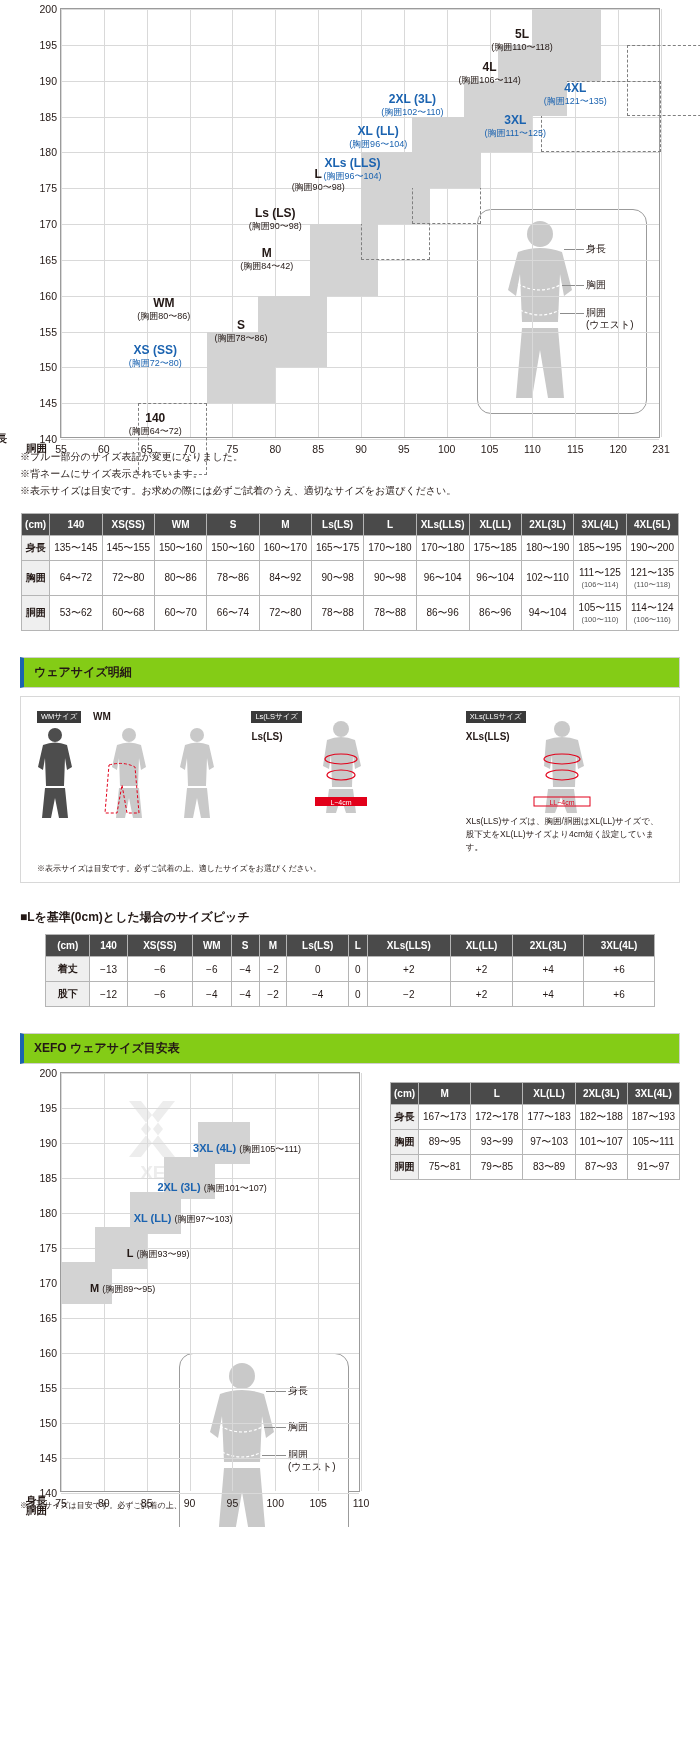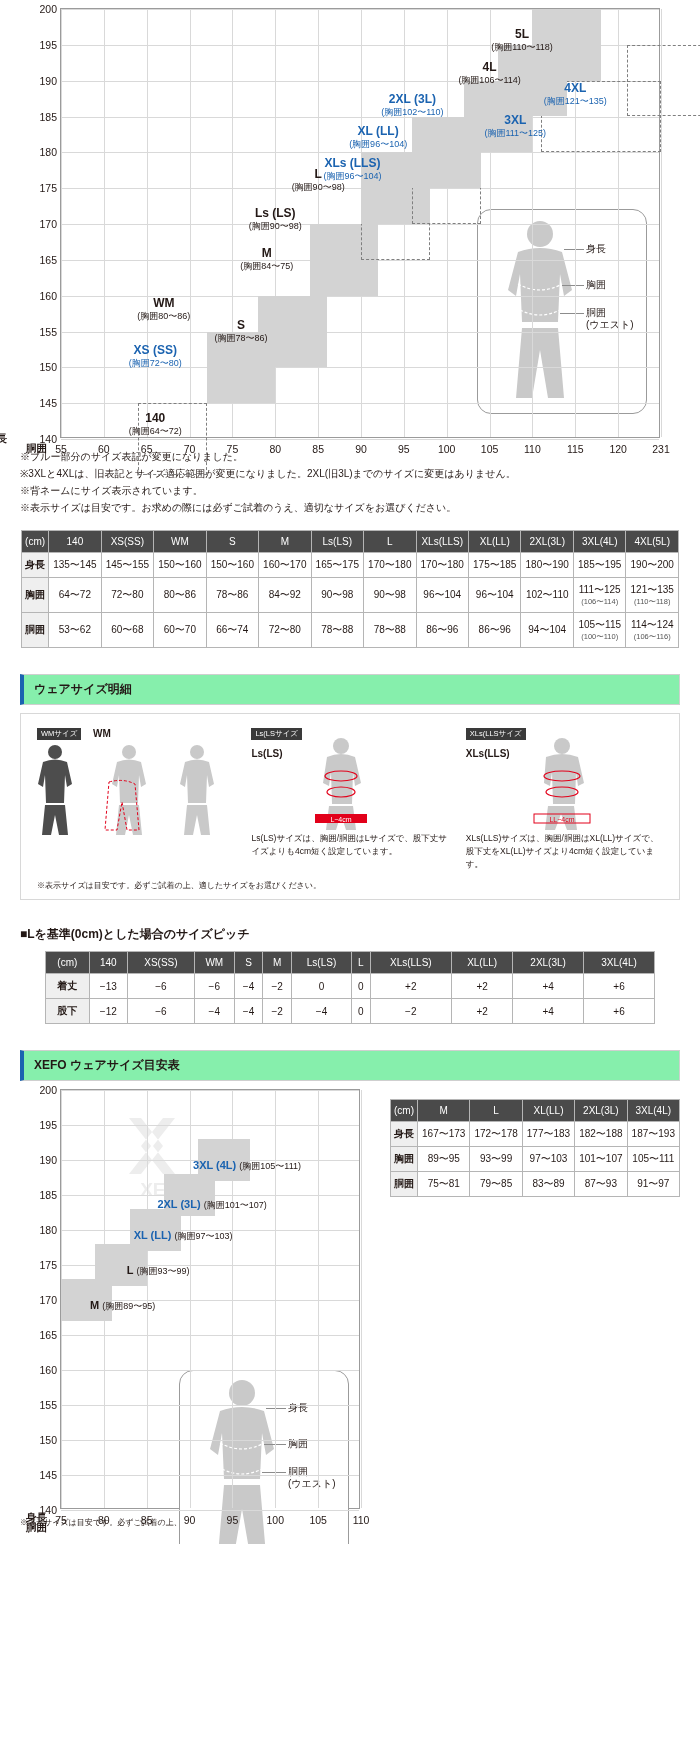--- a/index.html
+++ b/index.html
@@ -39,27 +39,27 @@
   .figbox2 { position:absolute; left:118px; top:280px; width:170px; height:200px; border:1px solid #9b9b9b; border-radius:14px; background:#fff; }
   .callout { position:absolute; font-size:10px; color:#231815; white-space:nowrap; }
   .calloutline { position:absolute; height:1px; background:#8c8c8c; }
 
   
   .notes { width:660px; margin:10px auto 0; font-size:10px; line-height:1.7; color:#231815; }
 
   
   .tbl { border-collapse:collapse; margin:0 auto; background:#fff; }
   .tbl th, .tbl td { border:1px solid #b5b5b5; text-align:center; font-size:10px; padding:5px 2px; color:#231815; }
-  .tbl thead th { background:#4a4a4a; color:#fff; font-weight:normal; font-size:10px; }
+  .tbl thead th { background:#4a4a4a; color:#fff; font-weight:bold; font-size:10px; }
   .tbl tbody th { background:#efefef; font-weight:bold; }
   .tbl .sub { font-size:7.5px; display:block; color:#555; }
 
   
   .sechead { width:660px; margin:26px auto 8px; border:1px solid #cfcfcf; border-left:4px solid #1b63b0;
-             background:#86efac; font-size:12px; font-weight:bold; padding:6px 10px; color:#231815; }
+             background:#84cc16; font-size:12px; font-weight:bold; padding:6px 10px; color:#231815; }
   .sechead2 { width:660px; margin:26px auto 8px; font-size:12px; font-weight:bold; color:#231815; }
 
   
   .detail { width:660px; margin:0 auto; border:1px solid #d8d8d8; background:#fff; padding:12px 16px 8px; }
   .detcols { display:flex; gap:10px; justify-content:space-between; }
   .detcol { width:31.5%; }
   .detcol .imgrow { height:100px; position:relative; }
   .detcol p { font-size:8.5px; line-height:1.5; margin:6px 0 0; color:#231815; }
   .badge { position:absolute; background:#3a3a3a; color:#fff; font-size:7.5px; padding:1px 4px; }
   .detnote { font-size:8px; margin-top:10px; color:#231815; }
@@ -178,21 +178,21 @@
         <div class="lbl" style="left: 57.8571px; top: 287px; width: 90px;">
           <span class="big">WM</span>
           <span class="sm">(胸囲80〜86)</span>
         </div>
         <div class="lbl" style="left: 135px; top: 308.5px; width: 90px;">
           <span class="big">S</span>
           <span class="sm">(胸囲78〜86)</span>
         </div>
         <div class="lbl" style="left: 160.714px; top: 236.833px; width: 90px;">
           <span class="big">M</span>
-          <span class="sm">(胸囲84〜75)</span>
+          <span class="sm">(胸囲84〜42)</span>
         </div>
         <div class="lbl" style="left: 169.286px; top: 197.417px; width: 90px;">
           <span class="big">Ls (LS)</span>
           <span class="sm">(胸囲90〜98)</span>
         </div>
         <div class="lbl" style="left: 212.143px; top: 158px; width: 90px;">
           <span class="big">L</span>
           <span class="sm">(胸囲90〜98)</span>
         </div>
         <div class="lbl blue" style="left: 246.429px; top: 147.25px; width: 90px;">
@@ -224,21 +224,20 @@
           <span class="sm">(胸囲110〜118)</span>
         </div>
       </div>
 
     <div class="axis-name-y" style="top:432px; left:-34px;">身長</div>
     <div class="axis-name-x" style="top:442px; left:6px;">胴囲</div>
   </div>
 
   <div class="notes">
     <div>※ブルー部分のサイズ表記が変更になりました。</div>
-    <div>※3XLと4XLは、旧表記とサイズ適応範囲が変更になりました。2XL(旧3L)までのサイズに変更はありません。</div>
     <div>※背ネームにサイズ表示されています。</div>
     <div>※表示サイズは目安です。お求めの際には必ずご試着のうえ、適切なサイズをお選びください。</div>
   </div>
 
   <div style="width:660px;margin:14px auto 0;">
     <table class="tbl" id="tbl-main" style="width:658px;">
         <thead>
           <tr>
             <th>(cm)</th>
             <th>140</th>
@@ -343,21 +342,20 @@
                 <circle cx="40" cy="10" r="8"></circle>
                 <path d="M26 21 q14 -6 28 0 l6 26 -6 3 -2-14 -1 32 h-20 l-1-32 -2 14 -6-3z"></path>
                 <path d="M28 70 h24 l3 24 h-10 l-5-16 -5 16 h-10z"></path>
               </g>
             <ellipse cx="40" cy="40" rx="16" ry="5" fill="none" stroke="#e2001a" stroke-width="1.2"></ellipse>
             <ellipse cx="40" cy="56" rx="14" ry="5" fill="none" stroke="#e2001a" stroke-width="1.2"></ellipse>
             <rect x="14" y="78" width="52" height="9" fill="#e2001a"></rect>
             <text x="40" y="85.5" font-size="7" fill="#fff" text-anchor="middle" font-family="Liberation Sans">L−4cm</text>
           </svg>
         </div>
-        <p>Ls(LS)サイズは、胸囲/胴囲はLサイズで、股下丈サイズよりも4cm短く設定しています。</p>
       </div>
 
       <div class="detcol">
         <div class="imgrow">
           <span class="badge" style="left:0; top:2px;">XLs(LLSサイズ</span>
           <span style="position:absolute;left:0;top:22px;font-size:10px;font-weight:bold;">XLs(LLS)</span>
           <svg width="200" height="96" viewBox="0 0 200 96" style="position:absolute;left:56px;top:10px;">
             <g fill="#c9c9c9">
                 <circle cx="40" cy="10" r="8"></circle>
                 <path d="M24 21 q16 -6 32 0 l6 26 -6 3 -2-14 -1 32 h-22 l-1-32 -2 14 -6-3z"></path>

